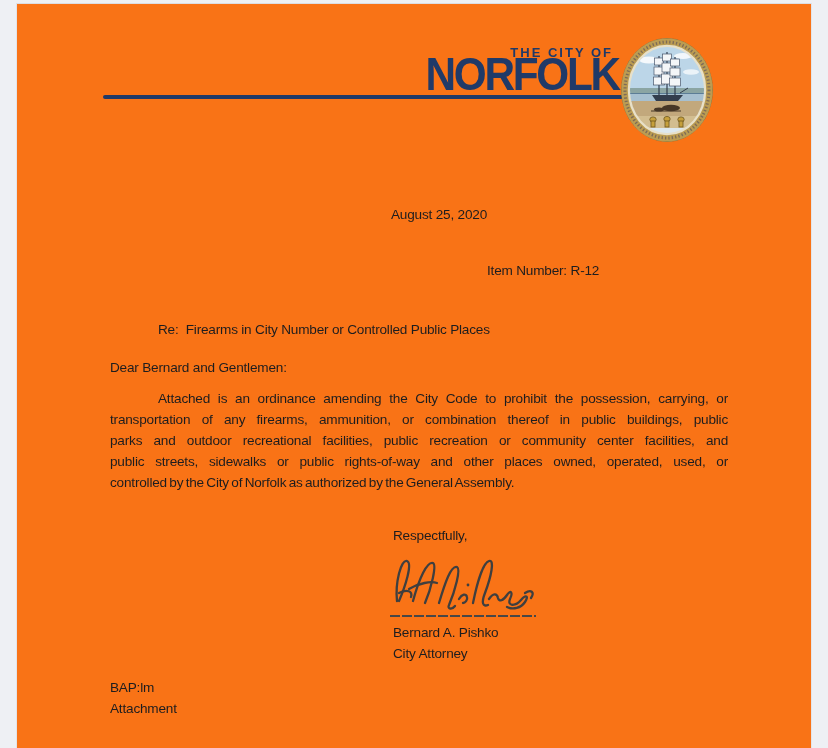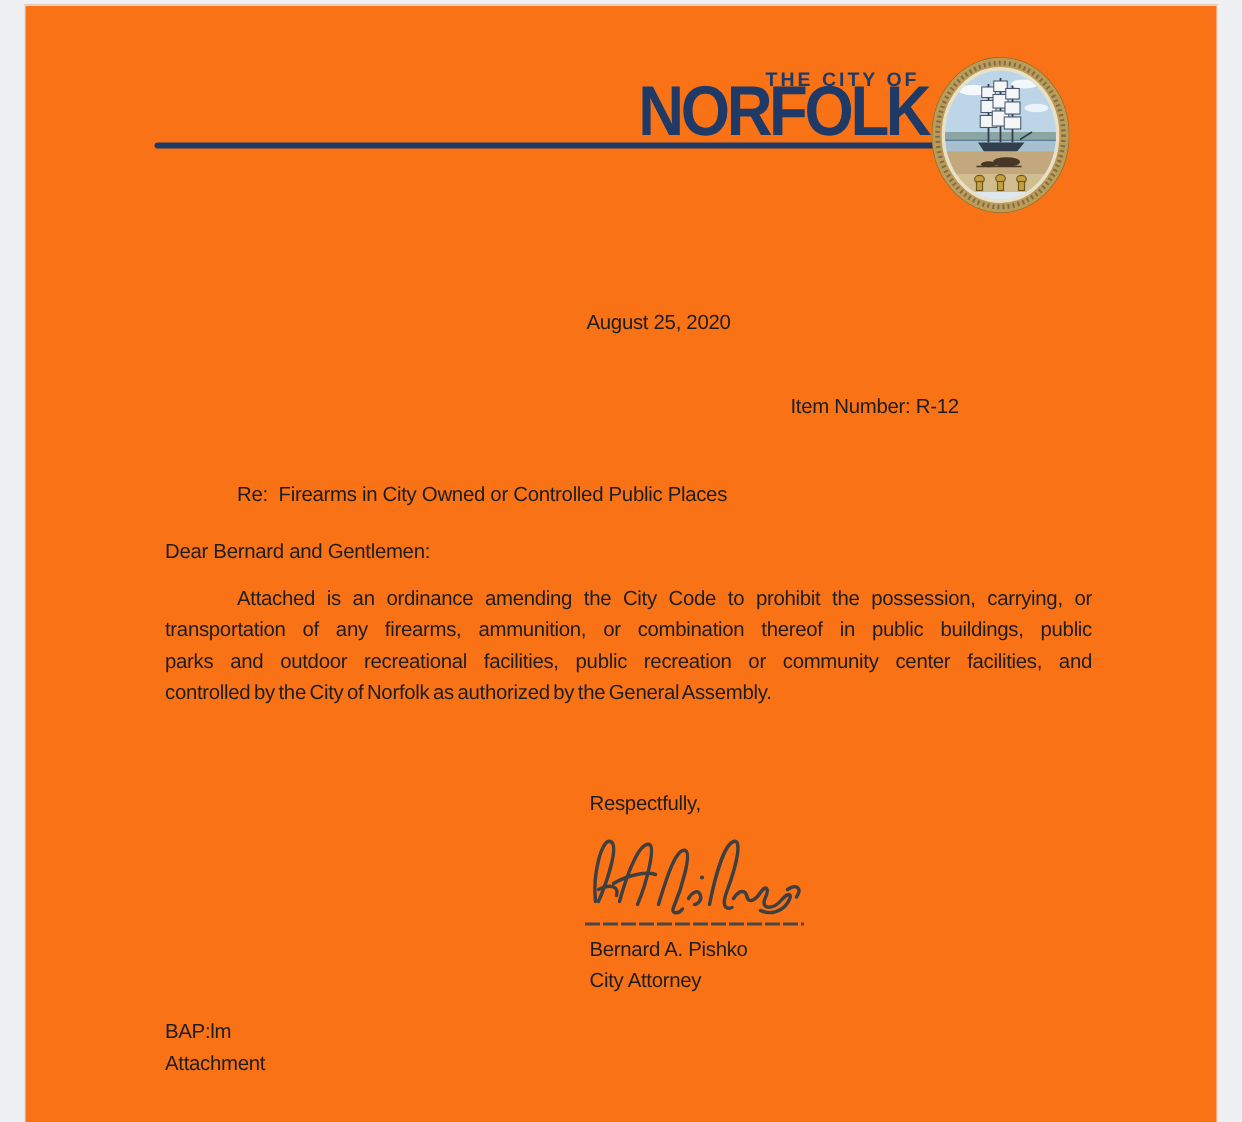--- a/index.html
+++ b/index.html
@@ -24,21 +24,21 @@
     top:42px;right:198px;font-size:13px;font-weight:bold;letter-spacing:2px;color:#203a68;line-height:1;
   }
   .norfolk{
     top:46px;right:192px;font-size:47px;font-weight:bold;letter-spacing:-2.5px;color:#203a68;line-height:1;
     transform:scaleX(0.9);transform-origin:100% 50%;
   }
   .seal{left:604px;top:34px;width:92px;height:104px;}
   
   .date{left:374px;top:156px;margin-top:44px;}
   .recipient{left:93px;top:256px;}
-  .itemnum{left:470px;top:256px;margin-left:40px;}
+  .itemnum{left:470px;top:256px;}
   .reline{left:141px;top:315px;white-space:pre;}
   .salutation{left:93px;top:353px;}
   .bodypara{left:93px;top:384px;width:618px;word-spacing:-1.2px;}
   .bodypara .jline{text-align:justify;text-align-last:justify;overflow:hidden;white-space:nowrap;}
   .bodypara .jline.first{text-indent:48px;}
   .bodypara .jline.last{text-align-last:left;white-space:normal;}
   .closing{left:376px;top:521px;}
   .signature{left:372px;top:545px;width:152px;height:64px;}
   .sigline{
     left:373px;top:611px;width:146px;height:2px;
@@ -114,28 +114,29 @@
 
         <rect x="9" y="90" width="74" height="14" fill="#dde8ee"></rect>
       </g>
     </svg>
   </div>
 
   <div class="abs ltr date">August 25, 2020</div>
 
   <div class="abs ltr itemnum">Item Number: R-12</div>
 
-  <div class="abs ltr reline">Re:  Firearms in City Owned or Controlled Public Places</div>
+  <div class="abs ltr reline">Re:  Firearms in City Number or Controlled Public Places</div>
 
   <div class="abs ltr salutation">Dear Bernard and Gentlemen:</div>
 
   <div class="abs ltr bodypara">
     <div class="jline first">Attached is an ordinance amending the City Code to prohibit the possession, carrying, or</div>
     <div class="jline">transportation of any firearms, ammunition, or combination thereof in public buildings, public</div>
     <div class="jline">parks and outdoor recreational facilities, public recreation or community center facilities, and</div>
+    <div class="jline">public streets, sidewalks or public rights-of-way and other places owned, operated, used, or</div>
     <div class="jline last">controlled by the City of Norfolk as authorized by the General Assembly.</div>
   </div>
 
   <div class="abs ltr closing">Respectfully,</div>
 
   <div class="abs signature">
     <svg width="152" height="64" viewBox="0 0 152 64" aria-hidden="true">
       <g fill="none" stroke="#3f3f3f" stroke-width="2.3" stroke-linecap="round" stroke-linejoin="round">
         <path d="M8,52 C6,34 12,10 18,12 C24,14 16,38 10,52"></path>
         <path d="M10,44 C18,40 24,42 22,48"></path>

